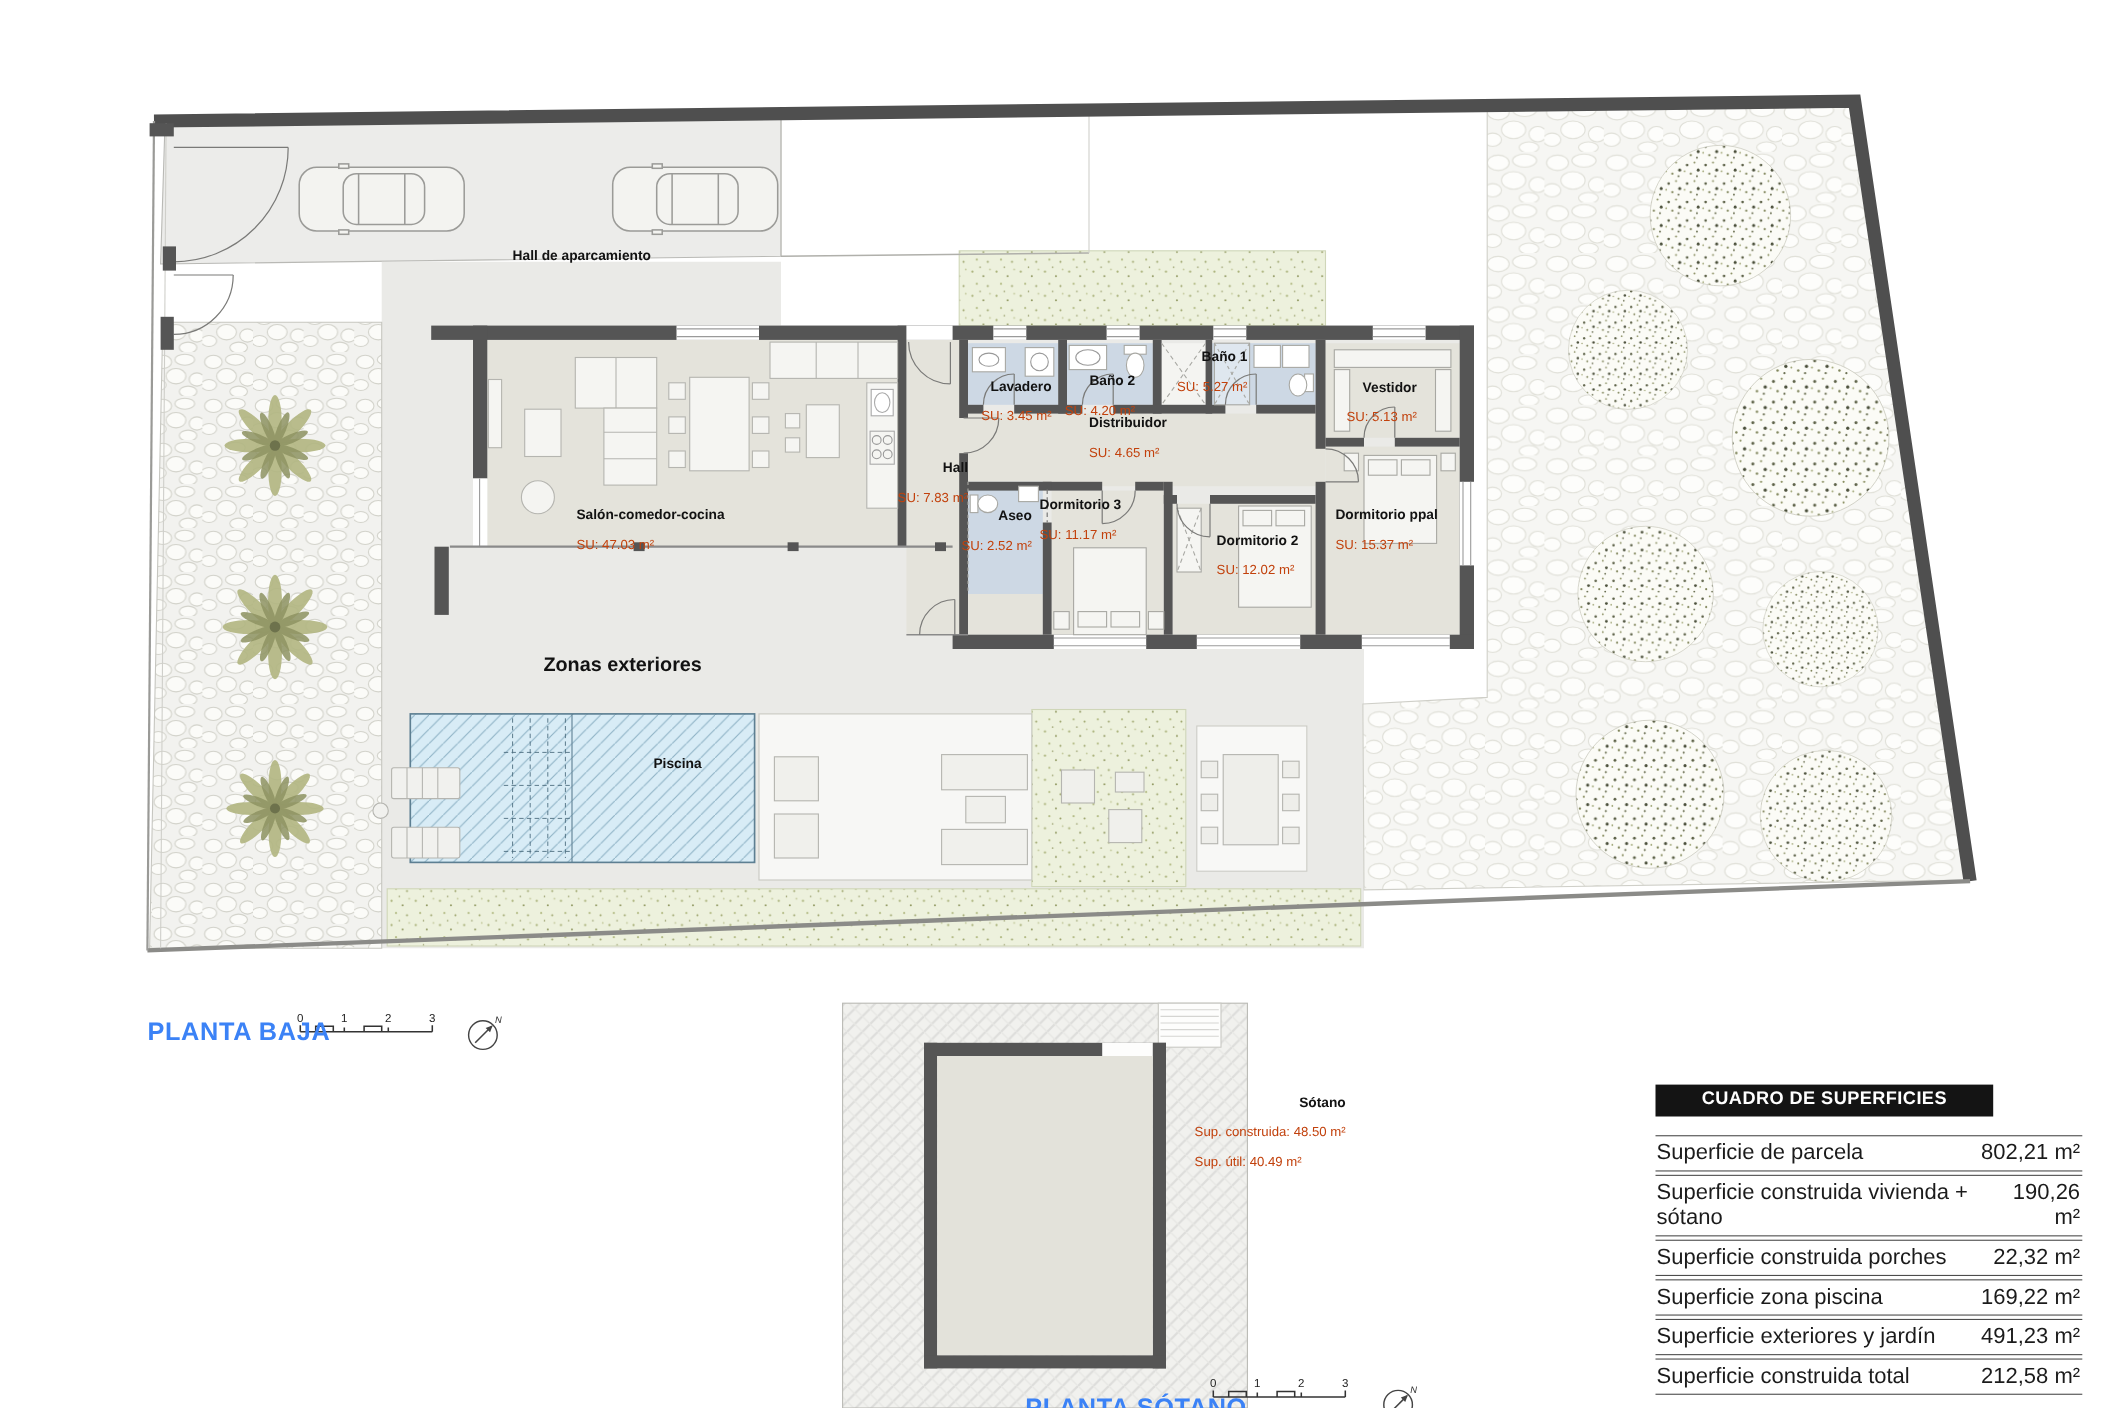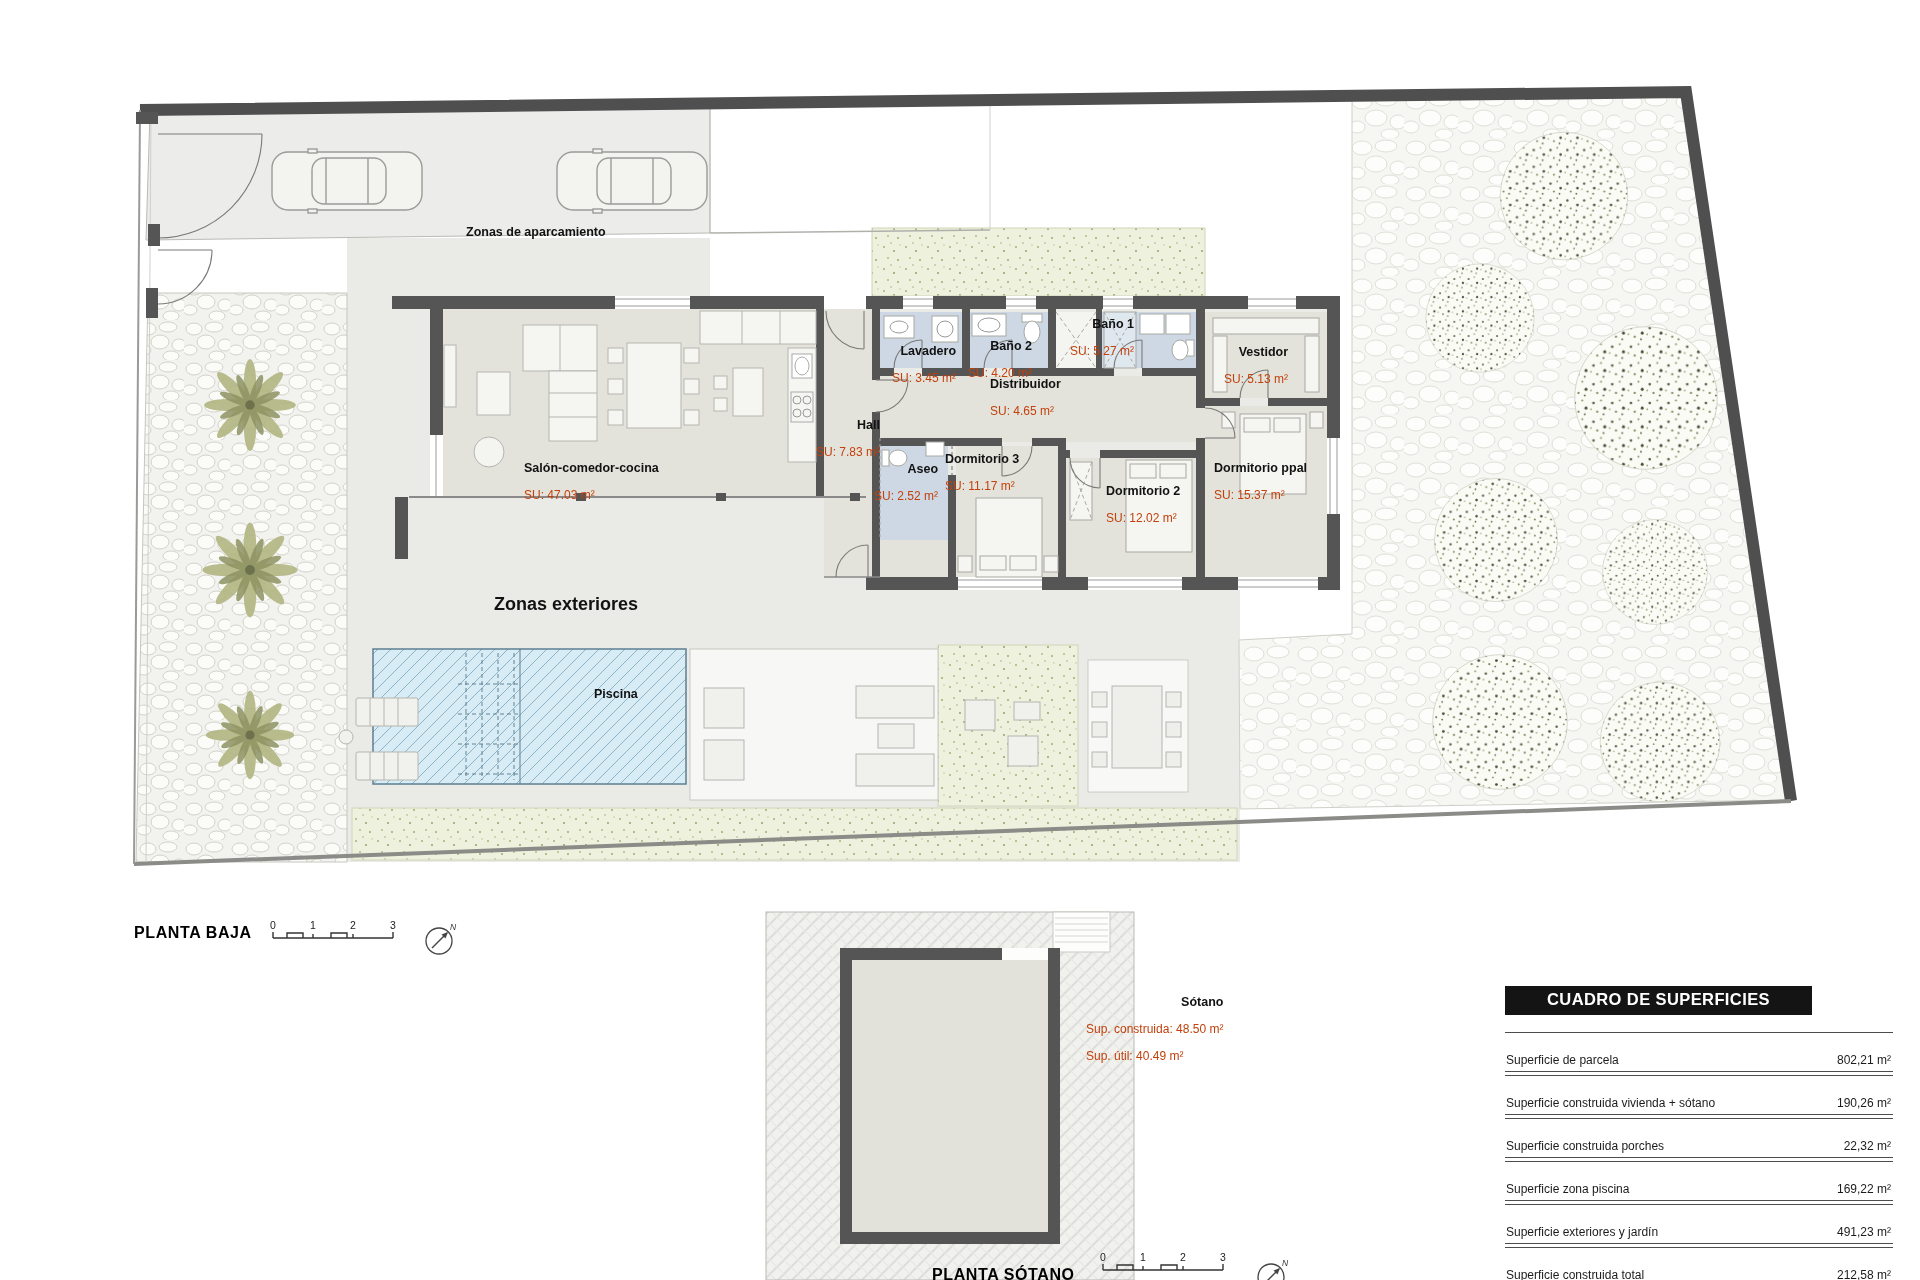--- a/index.html
+++ b/index.html
@@ -3,28 +3,28 @@
 <meta charset="utf-8">
 <style>
   html,body{margin:0;padding:0;background:#fff;}
   .canvas{position:relative;width:1920px;height:1280px;background:#ffffff;overflow:hidden;
           font-family:"Liberation Sans",sans-serif;}
   svg{position:absolute;left:0;top:0;}
   .roomlbl{position:absolute;white-space:nowrap;line-height:15px;}
   .rn{font-weight:bold;font-size:12.5px;color:#121212;text-align:right;}
   .rs{font-size:12px;color:#c2410c;margin-top:12px;}
   .arealbl{position:absolute;white-space:nowrap;font-weight:bold;font-size:12.5px;color:#121212;}
-  .title{position:absolute;white-space:nowrap;font-weight:bold;font-size:16px;color:#000000;letter-spacing:.6px;text-align:center;}
+  .title{position:absolute;white-space:nowrap;font-weight:bold;font-size:23px;color:#3b82f6;letter-spacing:.6px;text-align:center;}
   .surfaces{position:absolute;left:1505px;top:986px;width:388px;}
   .surf-hdr{width:307px;background:#141414;color:#ffffff;font-weight:bold;font-size:16.5px;
             text-align:center;padding:4px 0 6px 0;letter-spacing:.4px;}
   .surf-rows{margin-top:17px;}
   .trow{display:flex;justify-content:space-between;align-items:center;
         border-top:1px solid #4d4d4d;border-bottom:1px solid #4d4d4d;
-        padding:20px 2px 4px 1px;margin-bottom:3px;font-size:12px;color:#1b1b1b;}
+        padding:4px 2px 4px 1px;margin-bottom:3px;font-size:20px;color:#1b1b1b;}
   .trow .val{text-align:right;margin-left:15px;}
   .trow.total{margin-top:22px;}
 </style>
 </head>
 <body>
 
 <div class="canvas">
 
 <svg width="1920" height="1280" viewBox="0 0 1920 1280">
   <defs>
@@ -436,21 +436,21 @@
     <rect x="1002" y="948" width="46" height="12" fill="#fdfdfc"></rect>
     <rect x="852" y="960" width="196" height="272" fill="#e3e2da"></rect>
   </g>
 
   <use href="#scalebar" transform="translate(273,926)"></use>
   <use href="#compass" transform="translate(439,941)"></use>
   <use href="#scalebar" transform="translate(1103,1258)"></use>
   <use href="#compass" transform="translate(1271,1277)"></use>
 </svg>
 
-<div class="arealbl" style="left:466px;top:225px">Zonas de aparcamiento</div>
+<div class="arealbl" style="left:466px;top:225px">Hall de aparcamiento</div>
 
 <div class="roomlbl" style="left:524px;top:461px">
   <div class="rn">Salón-comedor-cocina</div>
   <div class="rs">SU: 47.03 m²</div>
 </div>
 <div class="roomlbl" style="left:816px;top:418px">
   <div class="rn">Hall</div>
   <div class="rs">SU: 7.83 m²</div>
 </div>
 <div class="roomlbl" style="left:892px;top:344px">

